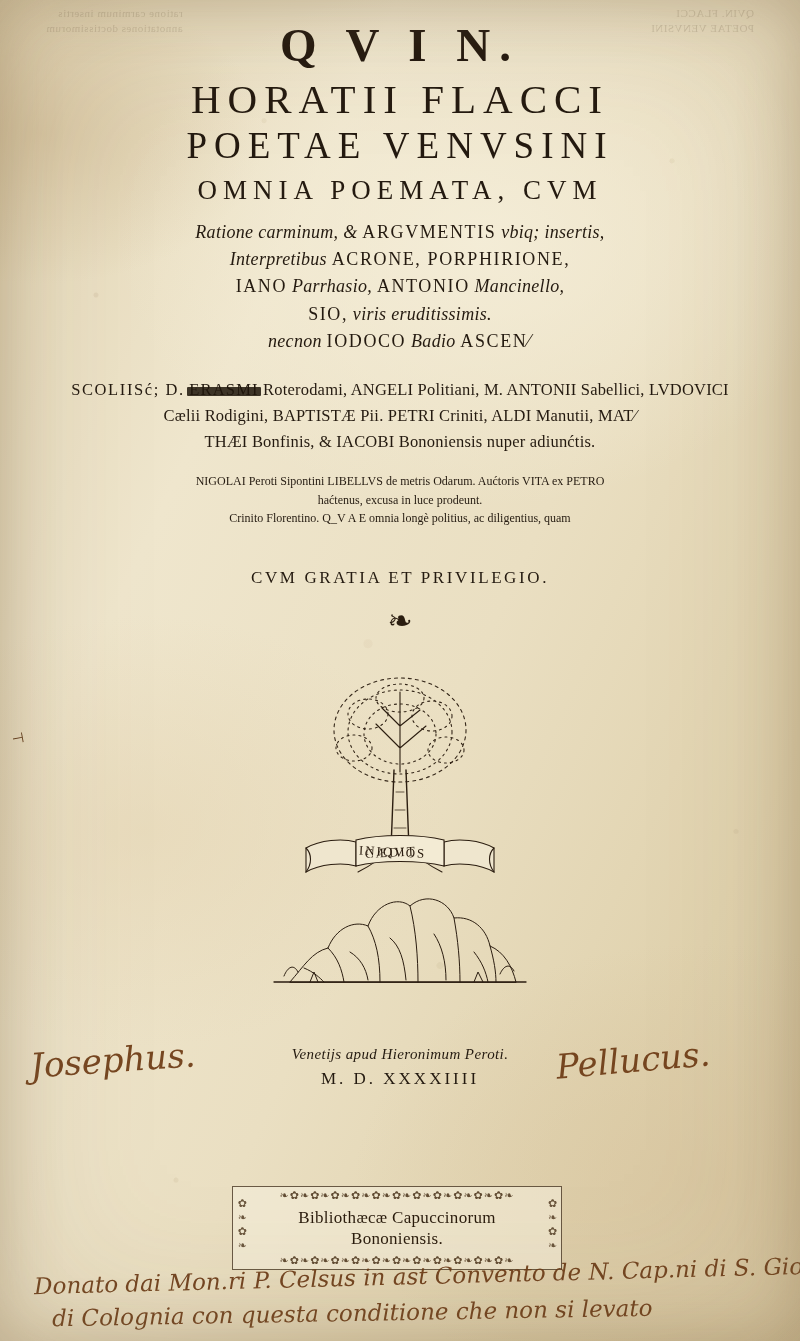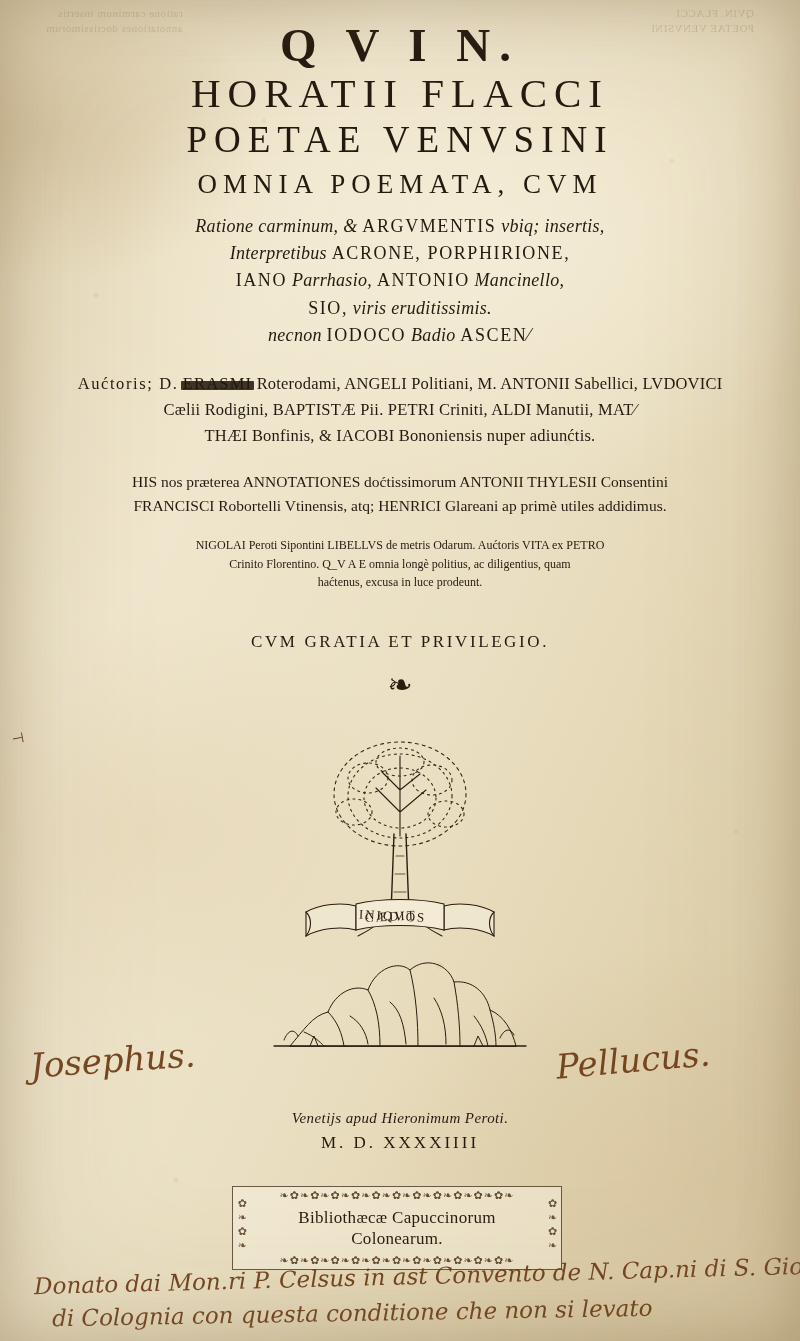--- a/index.html
+++ b/index.html
@@ -78,20 +78,21 @@
     font-size: 47px;
     letter-spacing: 9px;
     line-height: 1.0;
     margin-top: 6px;
     font-weight: 700;
   }
   .t-line2 {
     font-size: 41px;
     letter-spacing: 7px;
     line-height: 1.18;
+    margin-top: 6px;
   }
   .t-line3 {
     font-size: 37px;
     letter-spacing: 7px;
     line-height: 1.16;
     margin-top: 2px;
   }
   .t-line4 {
     font-size: 27px;
     letter-spacing: 6px;
@@ -304,37 +305,33 @@
       <div>
         <span class="it">necnon</span>
         <span class="caps">IODOCO</span>
         <span class="it">Badio</span>
         <span class="caps">ASCEN⁄</span>
       </div>
     </div>
 
     <div class="blk-b">
       <div>
-        <span class="caps">Aućtoris; D.</span>
+        <span class="caps">SCOLIISć; D.</span>
         <span class="struck">ERASMI</span>
         <span>Roterodami, ANGELI Politiani, M. ANTONII Sabellici, LVDOVICI</span>
       </div>
       <div>Cælii Rodigini, BAPTISTÆ Pii. PETRI Criniti, ALDI Manutii, MAT⁄</div>
       <div>THÆI Bonfinis, &amp; IACOBI Bononiensis nuper adiunćtis.</div>
     </div>
 
-    <div class="blk-c">
-      <div>HIS nos præterea ANNOTATIONES doćtissimorum ANTONII THYLESII Consentini</div>
-      <div>FRANCISCI Robortelli Vtinensis, atq; HENRICI Glareani ap primè utiles addidimus.</div>
-    </div>
 
     <div class="blk-d">
       <div>NIGOLAI Peroti Sipontini LIBELLVS de metris Odarum. Aućtoris VITA ex PETRO</div>
+      <div>haćtenus, excusa in luce prodeunt.</div>
       <div>Crinito Florentino. Q_V A E omnia longè politius, ac diligentius, quam</div>
-      <div>haćtenus, excusa in luce prodeunt.</div>
     </div>
 
     <div class="privilege">CVM GRATIA ET PRIVILEGIO.</div>
 
     <div class="ornament">❧</div>
 
     <div class="device">
       <svg width="300" height="390" viewBox="0 0 300 390">
         <g stroke="#2b1d10" fill="none" stroke-width="1.1" stroke-linecap="round">
 
@@ -391,21 +388,21 @@
     <div class="imprint">Venetijs apud Hieronimum Peroti.</div>
     <div class="date">M. D. XXXXIIII</div>
 
   </div>
 
   <div class="stamp">
     <div class="deco top">❧✿❧✿❧✿❧✿❧✿❧✿❧✿❧✿❧✿❧✿❧✿❧</div>
     <div class="side l">✿❧✿❧</div>
     <div class="side r">✿❧✿❧</div>
     <div>Bibliothæcæ Capuccinorum</div>
-    <div>Colonearum.</div>
+    <div>Bononiensis.</div>
     <div class="deco bottom">❧✿❧✿❧✿❧✿❧✿❧✿❧✿❧✿❧✿❧✿❧✿❧</div>
   </div>
 
   <div class="ms ms-left">Josephus.</div>
   <div class="ms ms-right">Pellucus.</div>
   <div class="ms ms-b1">Donato dai Mon.ri P. Celsus in ast Convento de N. Cap.ni di S. Gioronimo</div>
   <div class="ms ms-b2">di Colognia con questa conditione che non si levato</div>
   <div class="tick">⊣</div>
 
   <div class="edge-shade"></div>

